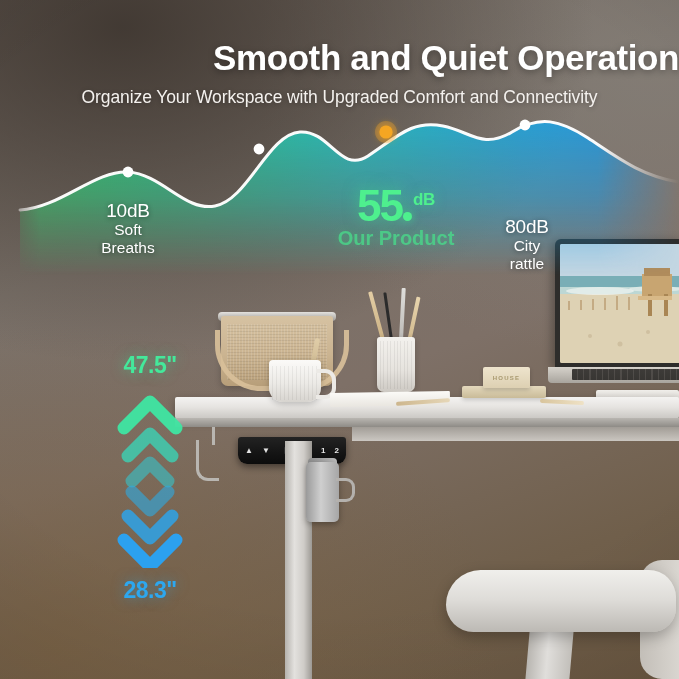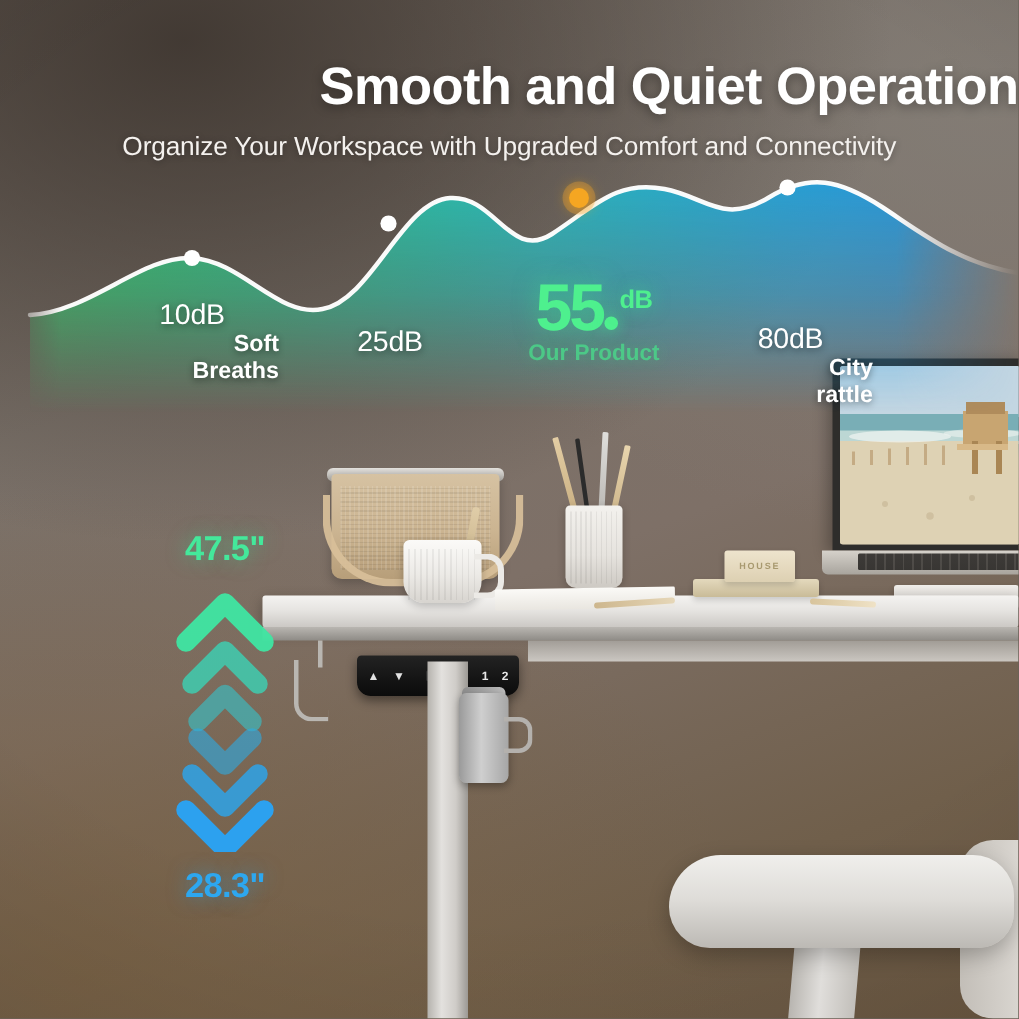--- a/index.html
+++ b/index.html
@@ -29,32 +29,32 @@
     font-size:17.5px;font-weight:400;color:#f4f1ee;letter-spacing:-.1px;
     text-shadow:0 1px 5px rgba(0,0,0,.32);}
 
   
   .wave-wrap{position:absolute;left:0;top:100px;width:679px;height:175px;}
   .wave-wrap svg{display:block;}
 
   .db-label{position:absolute;text-align:center;color:#fff;
     text-shadow:0 1px 5px rgba(0,0,0,.45);line-height:1.12;}
   .db-val{font-size:19px;font-weight:400;letter-spacing:-.2px;}
-  .db-desc{font-size:15.5px;font-weight:700;text-align:right;}
+  .db-desc{font-size:15.5px;font-weight:400;}
 
   .hero{position:absolute;left:336px;top:186px;width:120px;text-align:center;}
   .hero-num{font-size:44px;font-weight:700;color:#4ef08e;letter-spacing:-2px;
     line-height:.92;text-shadow:0 0 16px rgba(60,230,140,.55);display:inline-block;}
   .hero-dot{display:inline-block;width:9px;height:9px;border-radius:50%;
     background:#4ef08e;vertical-align:baseline;margin-left:1px;
     box-shadow:0 0 10px rgba(60,230,140,.7);}
   .hero-unit{font-size:17px;font-weight:700;color:#4ef08e;vertical-align:top;
     position:relative;top:4px;margin-left:1px;letter-spacing:-.3px;
     text-shadow:0 0 12px rgba(60,230,140,.5);}
-  .hero-tag{font-size:15px;font-weight:700;color:#49d98a;margin-top:1px;
+  .hero-tag{font-size:20px;font-weight:700;color:#49d98a;margin-top:1px;
     opacity:.82;text-shadow:0 0 10px rgba(60,220,130,.45);}
 
   
   .range{position:absolute;left:84px;top:352px;width:132px;height:250px;}
   .range-top{position:absolute;left:0;right:0;top:0;text-align:center;
     font-size:23px;font-weight:700;color:#44e89b;letter-spacing:-.5px;
     text-shadow:0 0 13px rgba(55,225,150,.5);}
   .range-bot{position:absolute;left:0;right:0;bottom:-2px;text-align:center;
     font-size:23px;font-weight:700;color:#2da7ef;letter-spacing:-.5px;
     text-shadow:0 0 13px rgba(45,165,235,.5);}
@@ -328,21 +328,20 @@
       <circle cx="525" cy="25" r="5.4" fill="#ffffff"></circle>
     </svg>
 
     <div class="db-label" style="left:70px;top:100px;width:116px;">
       <div class="db-val">10dB</div>
       <div class="db-desc">Soft</div>
       <div class="db-desc">Breaths</div>
     </div>
 
     <div class="db-label" style="left:205px;top:118px;width:110px;">
-      <div class="db-val">25dB</div>
     </div>
 
     <div class="db-label" style="left:472px;top:116px;width:110px;">
       <div class="db-val">80dB</div>
       <div class="db-desc">City</div>
       <div class="db-desc">rattle</div>
     </div>
   </div>
 
   <div class="hero">

